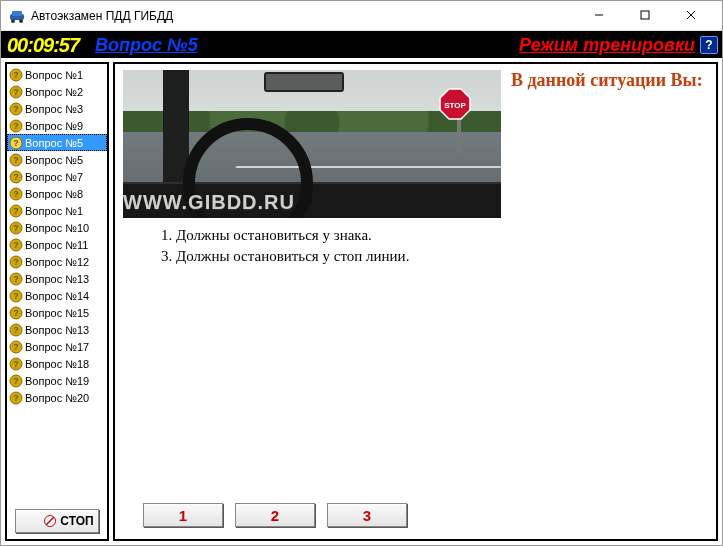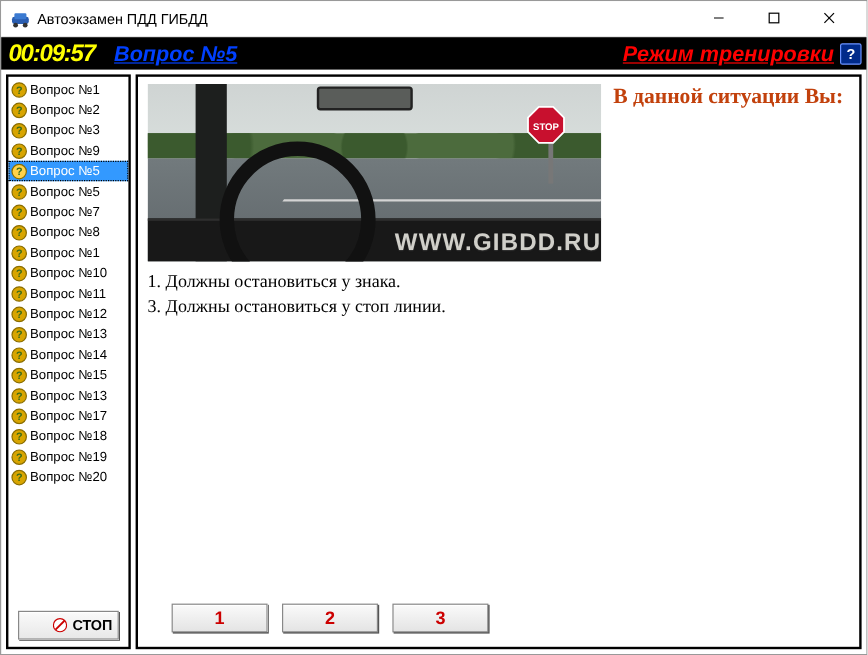--- a/index.html
+++ b/index.html
@@ -36,31 +36,31 @@
   .trees { position: absolute; top: 28%; left: 0; right: 0; height: 14%; background: #4c6b3d; }
   .trees::before { content: ""; position: absolute; inset: 0; background:
      radial-gradient(circle at 10% 50%, #3b5a2e 14%, transparent 15%),
      radial-gradient(circle at 30% 40%, #4c6b3d 16%, transparent 17%),
      radial-gradient(circle at 50% 55%, #3b5a2e 14%, transparent 15%),
      radial-gradient(circle at 70% 45%, #4c6b3d 15%, transparent 16%),
      radial-gradient(circle at 90% 50%, #3b5a2e 14%, transparent 15%); }
   .road { position: absolute; top: 42%; left: 0; right: 0; bottom: 0; background: linear-gradient(#727a7d, #5f666a); }
   .road::before { content: ""; position: absolute; left: 30%; right: 0; top: 40%; height: 2px; background: #d4d4d4; transform: skewX(-35deg); transform-origin: left; }
   .road::after { content: ""; position: absolute; left: 30%; right: 20%; top: 60%; height: 2px; background: #d4d4d4; transform: skewX(-55deg); transform-origin: left; }
-  .watermark { position: absolute; bottom: 4px; left: 0; right: 0; text-align: right; color: #d0cfc9; font: bold 20px Arial; letter-spacing: 1px; text-shadow: 0 1px 1px #333; }
+  .watermark { position: absolute; bottom: 4px; left: 0; right: 0; text-align: left; color: #d0cfc9; font: bold 20px Arial; letter-spacing: 1px; text-shadow: 0 1px 1px #333; }
   .signpost { position: absolute; right: 40px; top: 22%; width: 4px; height: 50px; background: #777; }
   .stopsign { position: absolute; right: 30px; top: 12%; width: 32px; height: 32px; border-radius: 14px; }
   .pillar { position: absolute; left: 40px; top: 0; bottom: 0; width: 26px; background: #1d1f1e; }
   .dash { position: absolute; left: 0; right: 0; bottom: 0; height: 36px; background: #181818; border-top: 2px solid #2e2e2e; }
   .wheel { position: absolute; left: 60px; bottom: -30px; width: 130px; height: 130px; border: 12px solid #111; border-radius: 50%; background: transparent; }
   .mirror { position: absolute; top: 2px; left: 48%; width: 80px; height: 20px; background: #5a5d5a; border: 2px solid #222; transform: translateX(-50%); border-radius: 3px; }
 
   .prompt { color: #c2410c; font: bold 18px "Times New Roman", serif; line-height: 1.2; }
   .answers { margin-top: 8px; font: 15px "Times New Roman", serif; color: #000; }
-  .answers div { margin-bottom: 2px; line-height: 1.25; }
+  .answers div { margin-bottom: 2px; line-height: 1.25; margin-left: 38px; }
 
   .footer { display: flex; gap: 12px; margin-top: auto; padding: 6px 0 6px 20px; }
   .ans-btn { width: 80px; height: 24px; background: linear-gradient(#fafafa,#e4e4e4); border: 1px solid #888; box-shadow: 1px 1px 0 #555, inset 0 1px 0 #fff; color: #cc0000; font: bold 15px Arial; cursor: pointer; }
 </style>
 </head>
 <body>
 
 <div class="window">
 
   <div class="titlebar">

